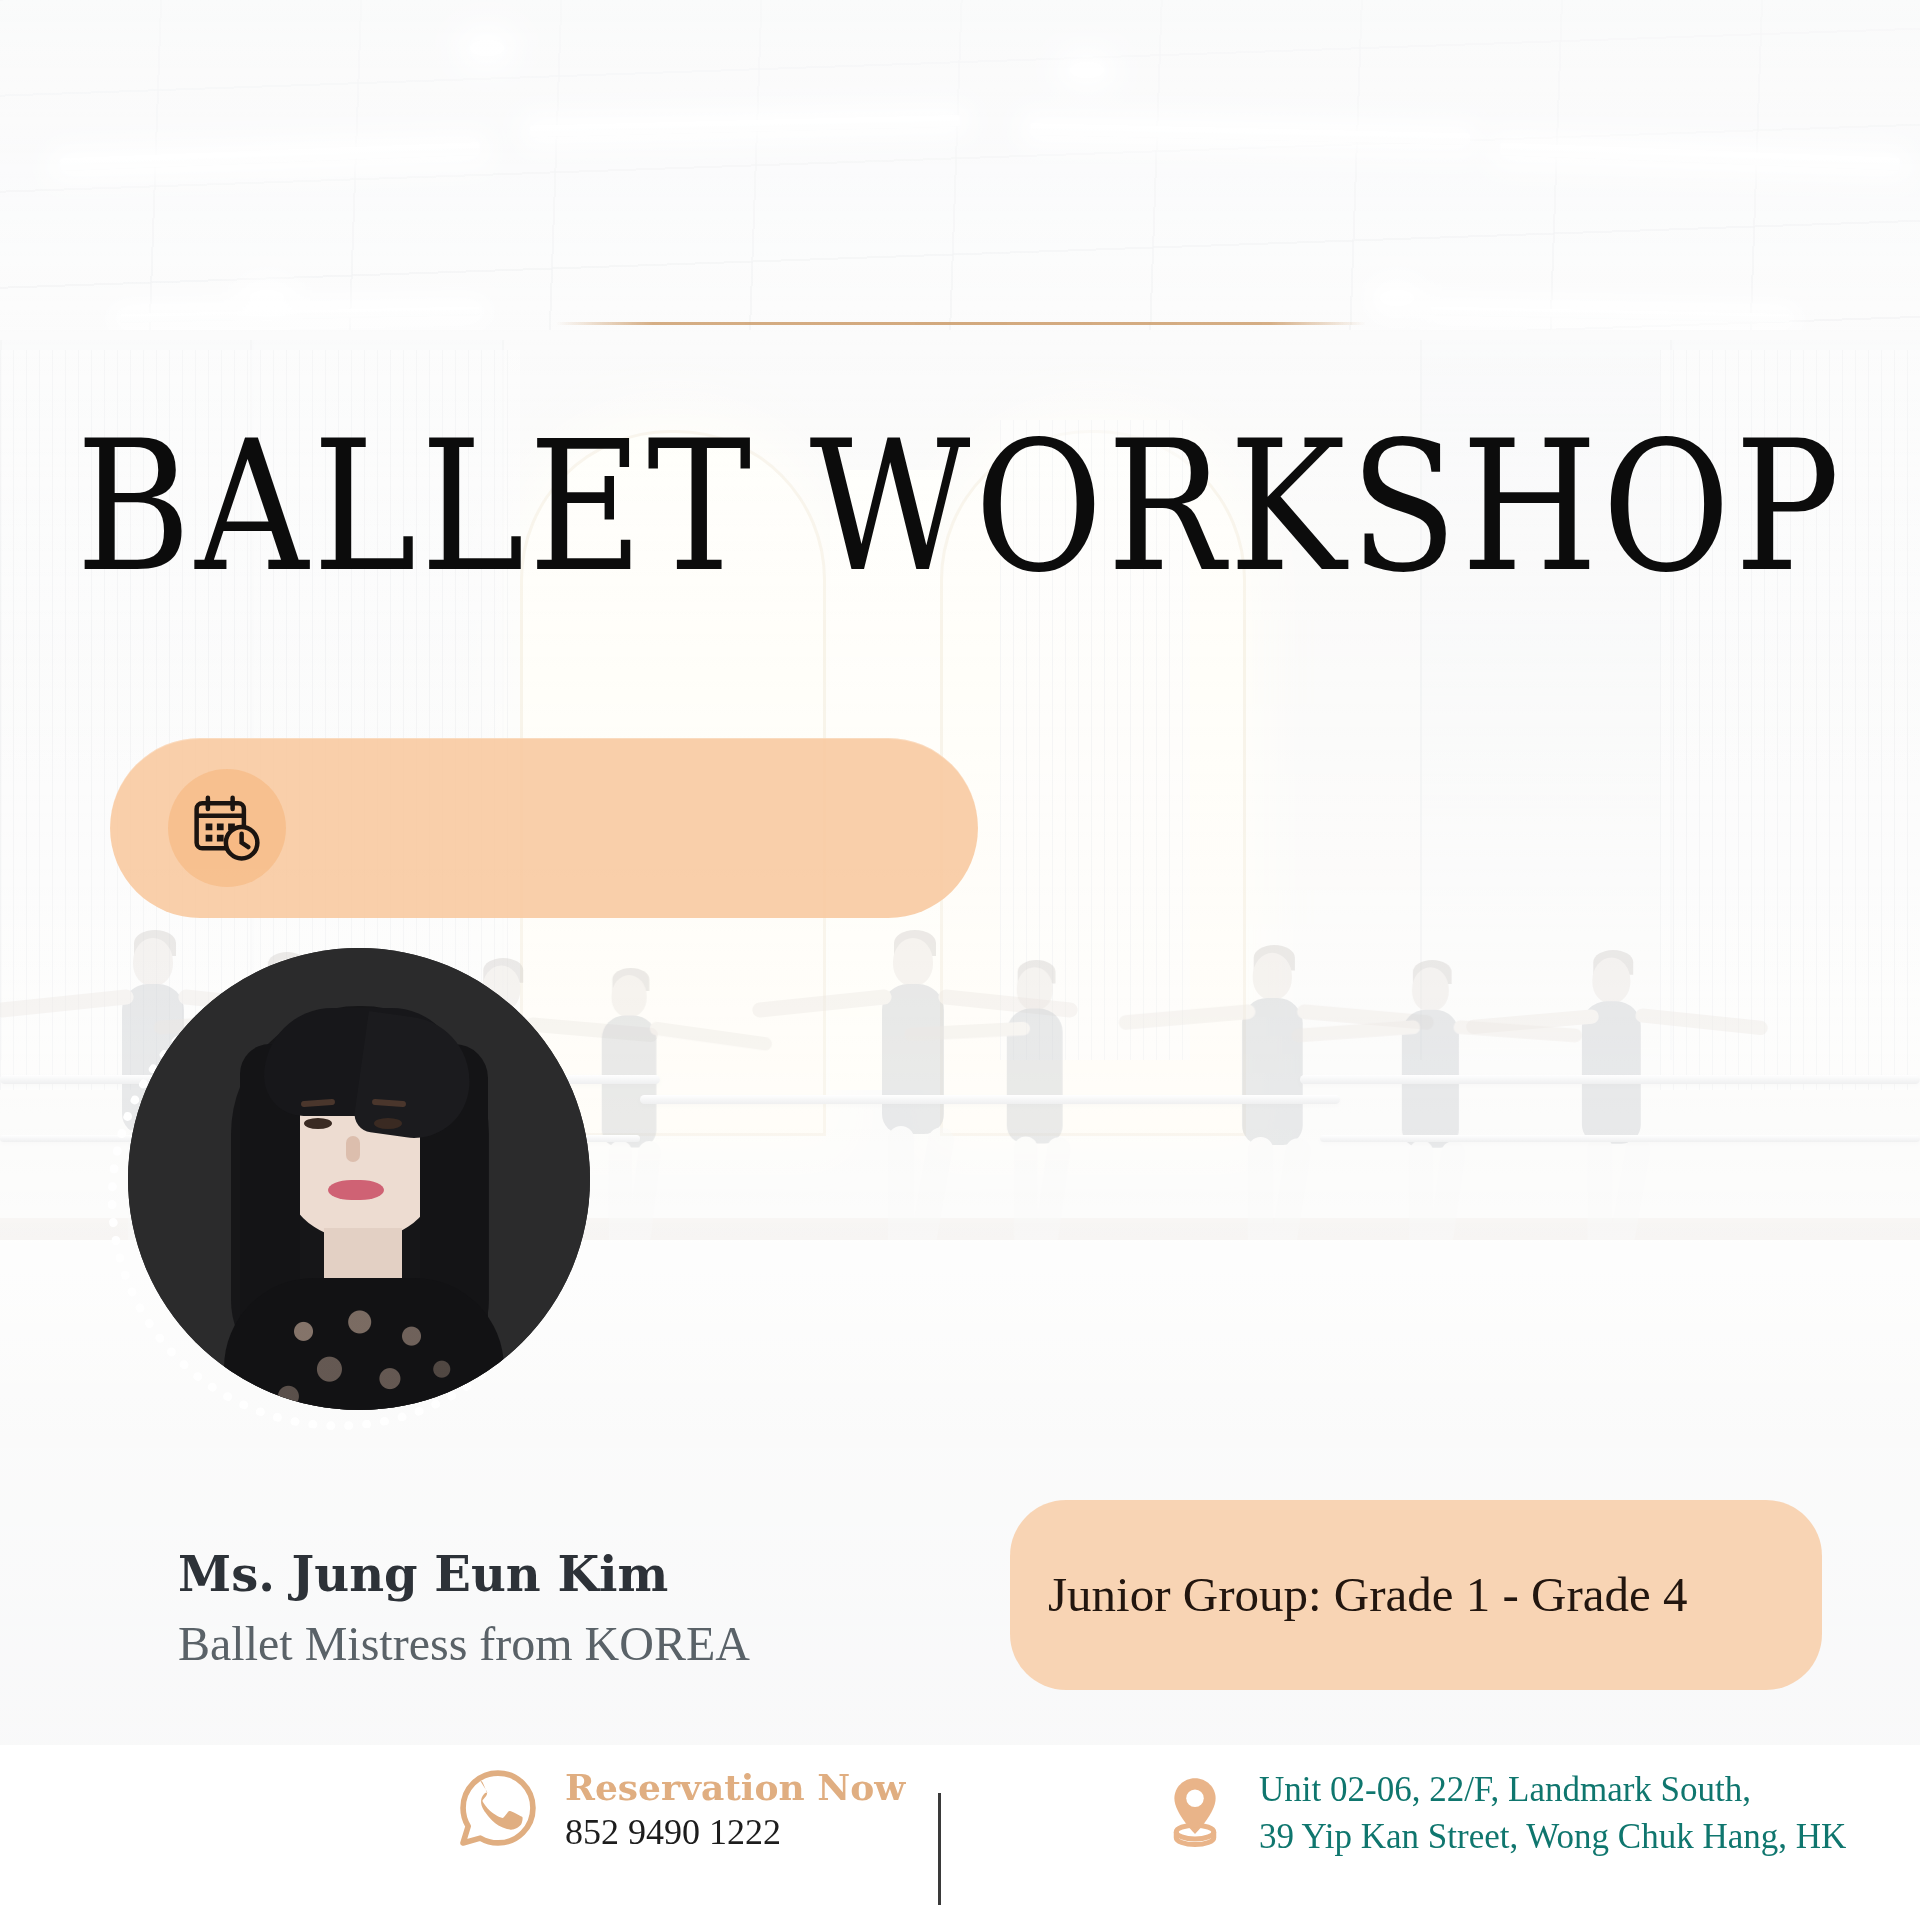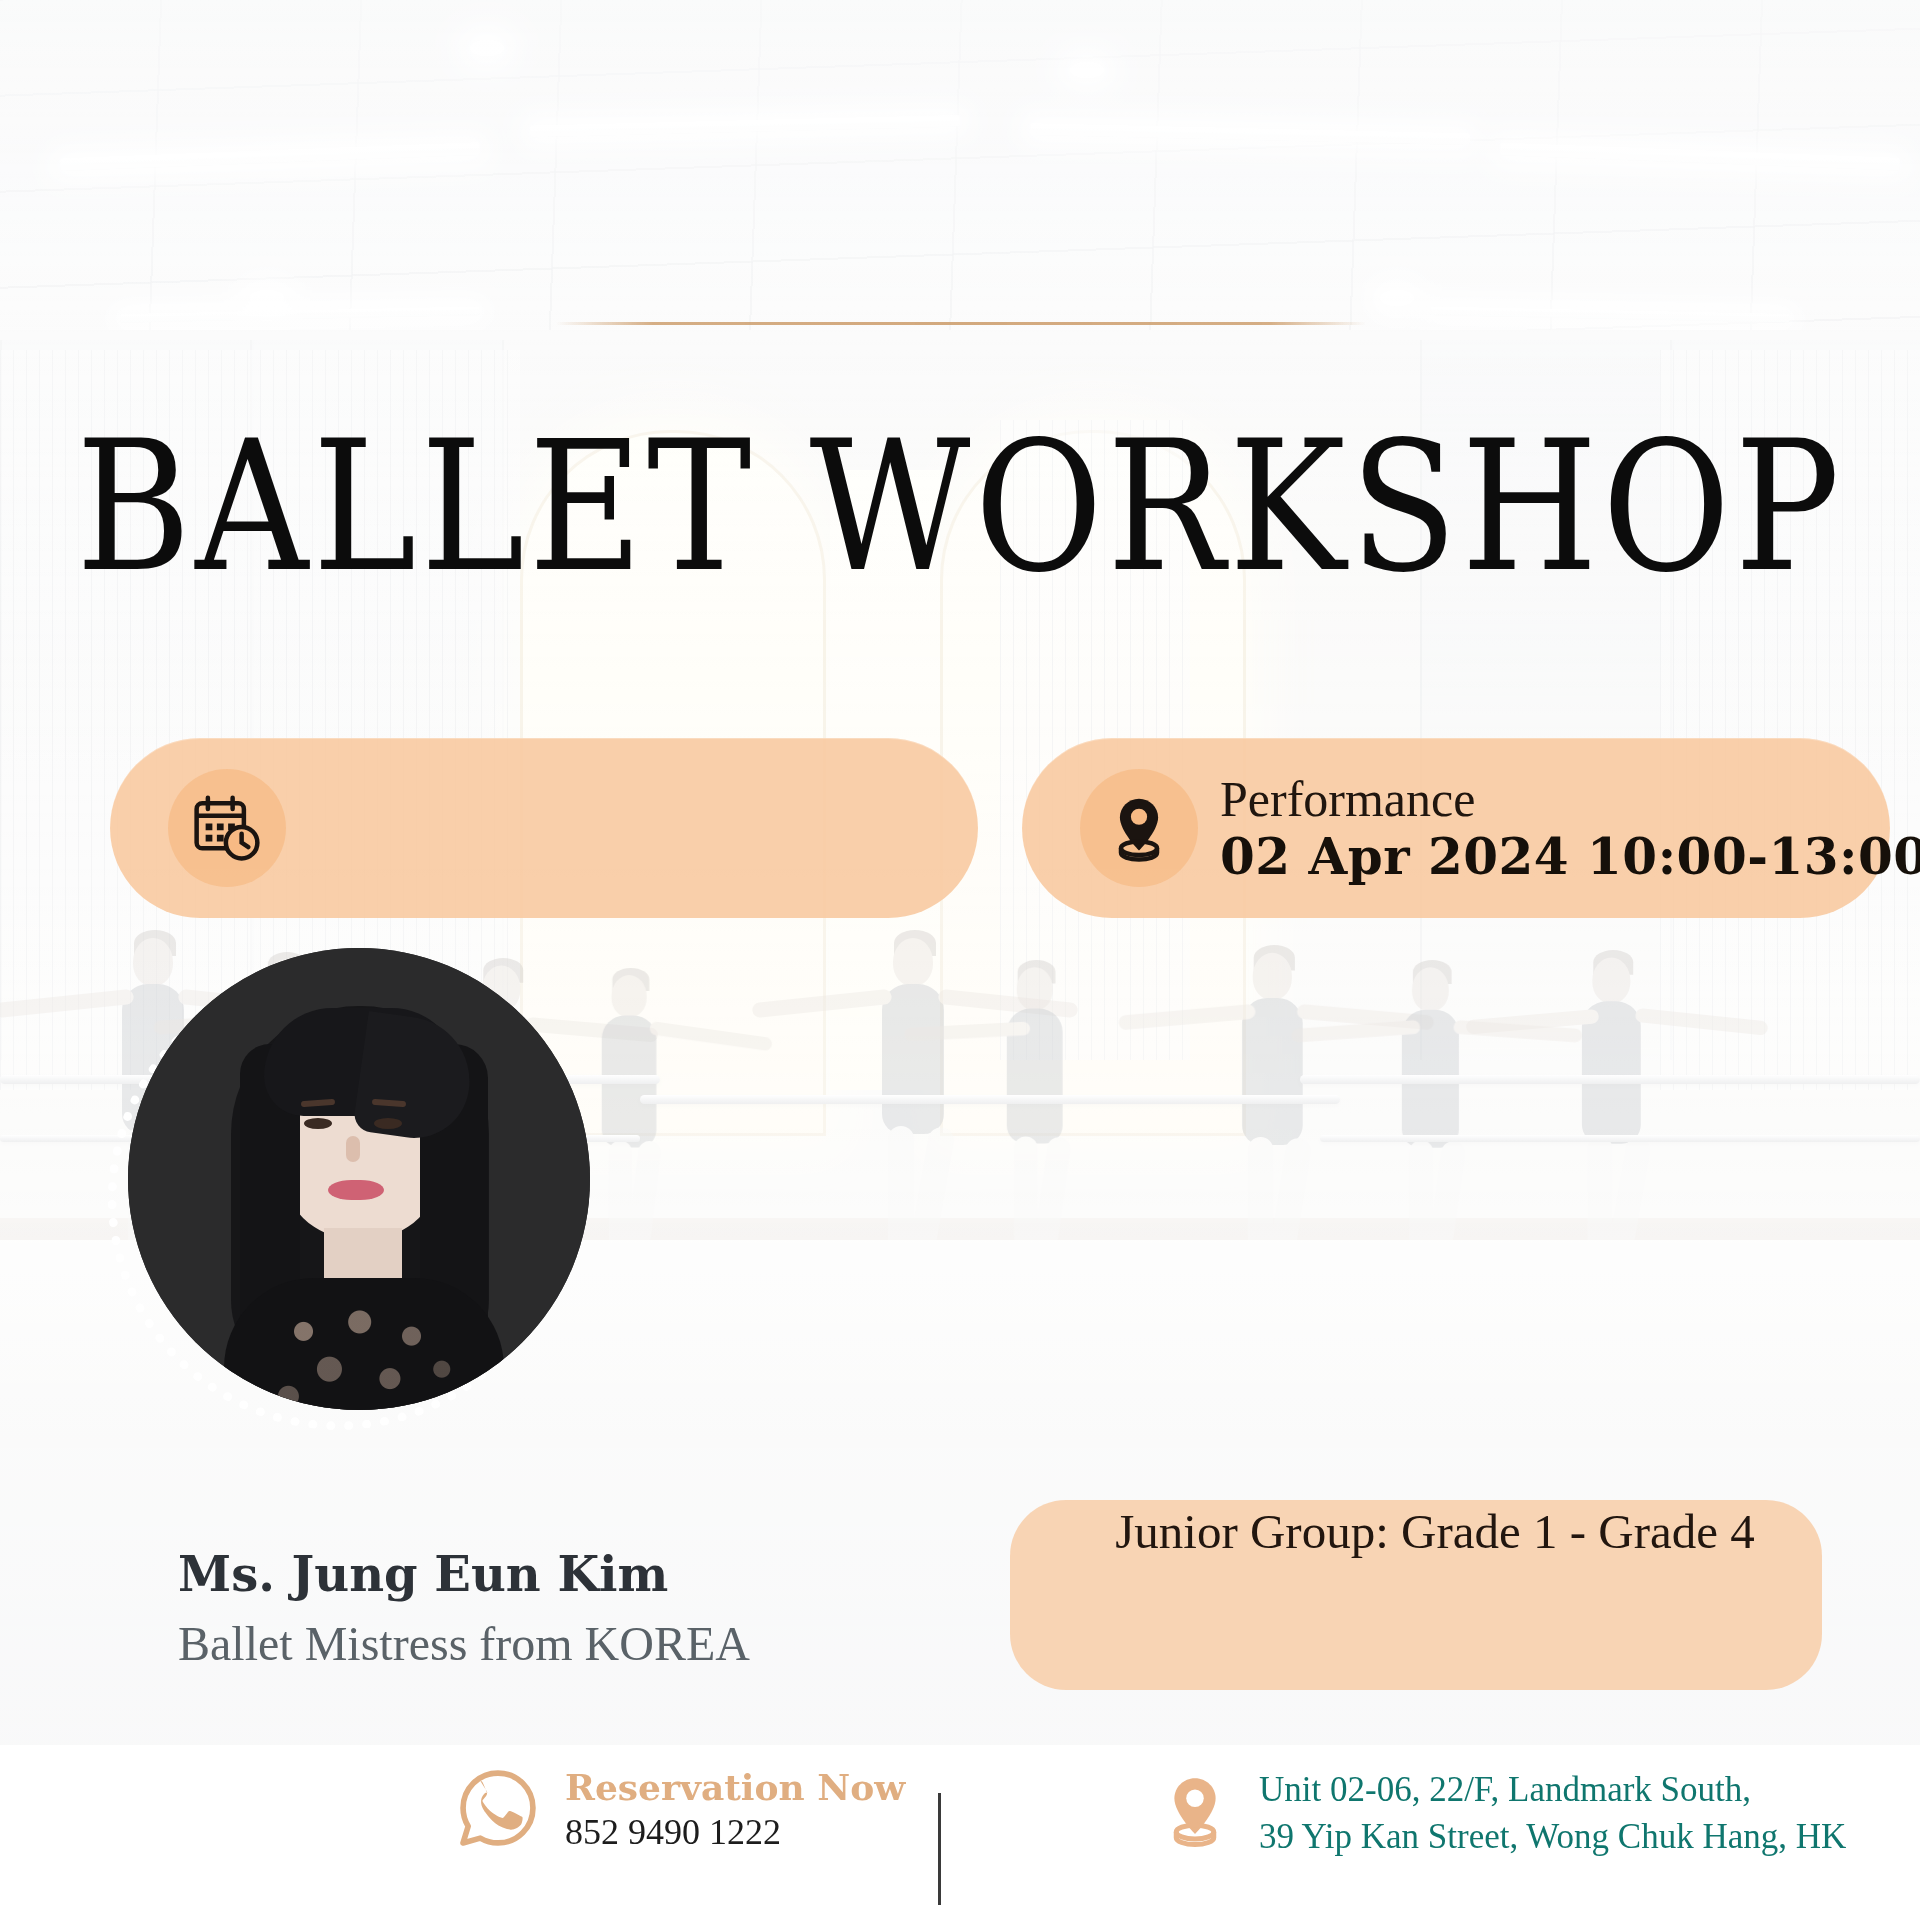--- a/index.html
+++ b/index.html
@@ -432,21 +432,21 @@
   }
 
   
   .groups-pill {
     position: absolute;
     left: 1010px; top: 1500px;
     width: 812px; height: 190px;
     border-radius: 56px;
     background: rgba(248,202,162,0.80);
     display: flex;
-    flex-direction: row;
+    flex-direction: column;
     justify-content: center;
     padding-left: 38px;
     box-sizing: border-box;
   }
   .groups-line {
     font-family: "Liberation Serif","DejaVu Serif",serif;
     font-size: 49px;
     color: #22160f;
     line-height: 1.30;
     white-space: nowrap;
@@ -654,34 +654,20 @@
         <rect x="23" y="28" width="6" height="6" fill="#1b1410"></rect>
         <rect x="33" y="28" width="6" height="6" fill="#1b1410"></rect>
         <rect x="13" y="38" width="6" height="6" fill="#1b1410"></rect>
         <rect x="23" y="38" width="6" height="6" fill="#1b1410"></rect>
         <circle cx="45" cy="45" r="14" fill="#f7ba84" stroke="#1b1410" stroke-width="4"></circle>
         <path d="M45 37 V45 L51 49" stroke="#1b1410" stroke-width="4" stroke-linecap="round"></path>
       </svg>
     </span>
   </div>
 
-  <div class="pill pill-b">
-    <span class="pill-icon-wrap">
-      <svg width="72" height="72" viewBox="0 0 64 64" fill="none">
-        <path d="M32 6c-9.4 0-17 7.4-17 16.6 0 12.1 17 29.4 17 29.4s17-17.3 17-29.4C49 13.4 41.4 6 32 6z" fill="#1b1410"></path>
-        <circle cx="32" cy="22" r="7.2" fill="#f7ba84"></circle>
-        <ellipse cx="32" cy="50" rx="16" ry="6" fill="none" stroke="#1b1410" stroke-width="4"></ellipse>
-        <path d="M16 50 v4 a16 6 0 0 0 32 0 v-4" stroke="#1b1410" stroke-width="4" fill="none"></path>
-      </svg>
-    </span>
-    <span class="pill-text">
-      <span class="pill-line1">Performance</span>
-      <span class="pill-line2">02 Apr 2024 10:00-13:00</span>
-    </span>
-  </div>
 
   <div class="portrait-dots"></div>
   <div class="portrait">
     <div class="p-bg"></div>
     <div class="p-hair"></div>
     <div class="p-face"></div>
     <div class="p-side-l"></div>
     <div class="p-side-r"></div>
     <div class="p-fringe"></div>
     <div class="p-fringe2"></div>

